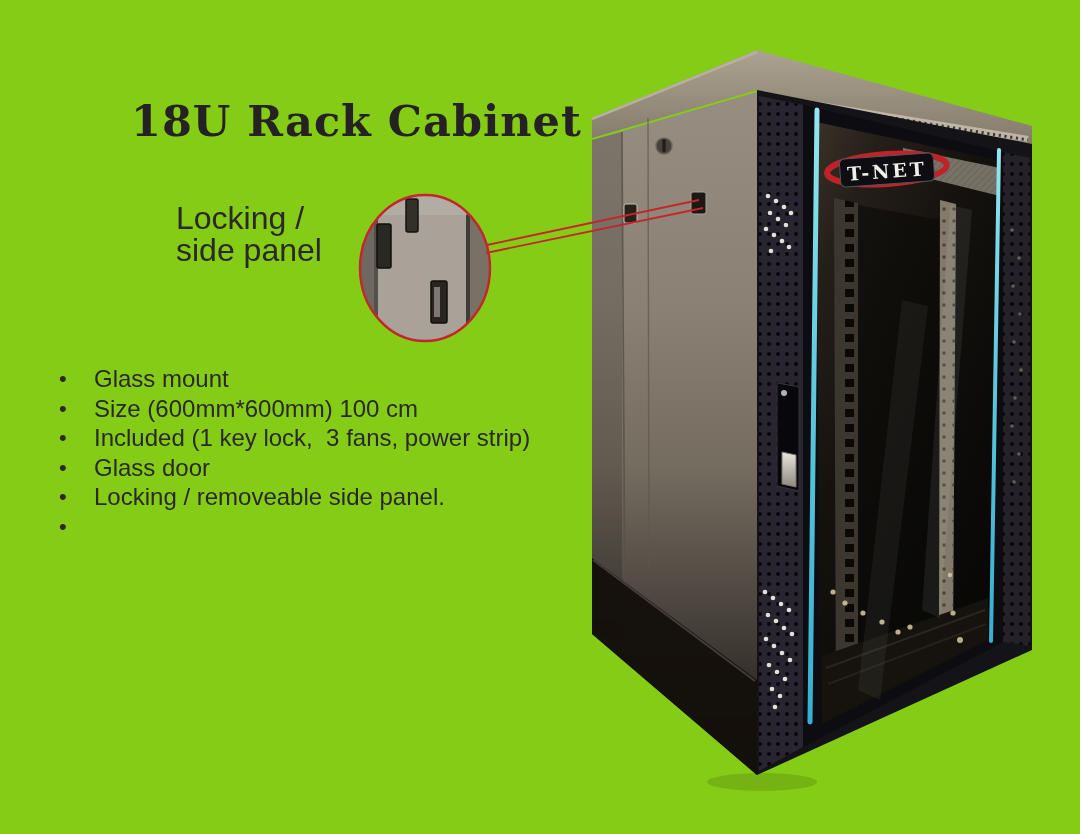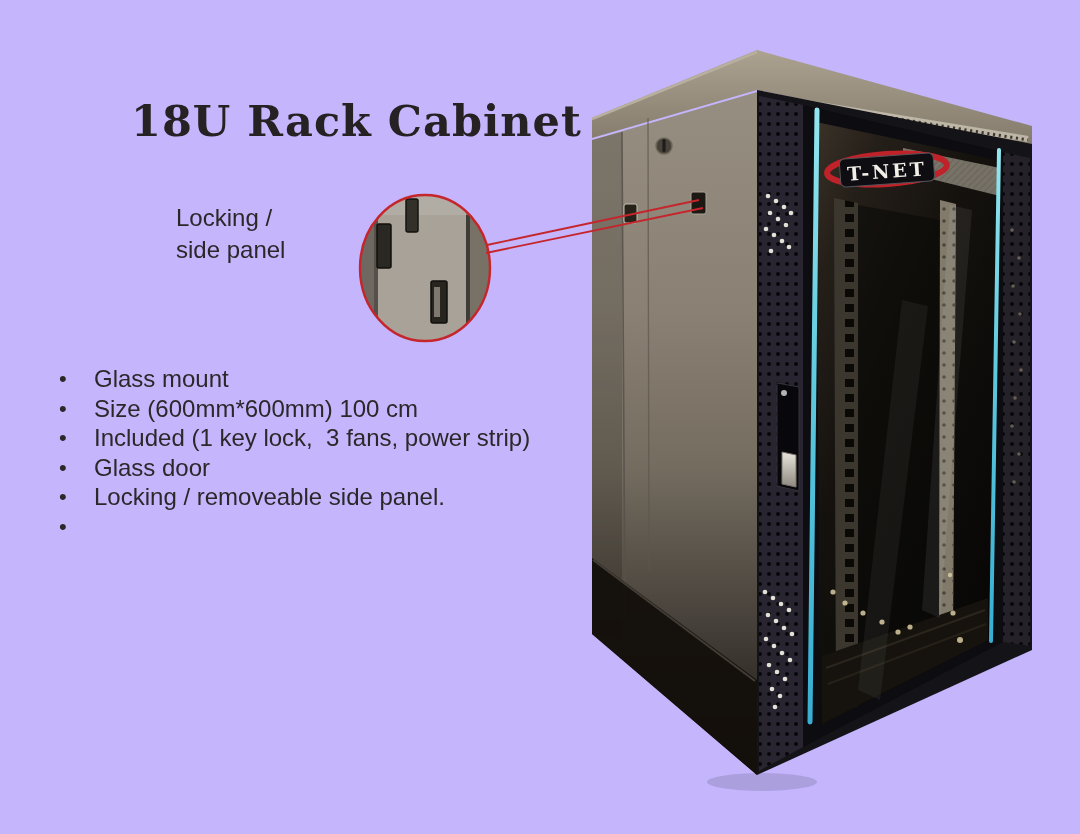--- a/index.html
+++ b/index.html
@@ -1,27 +1,27 @@
 <!DOCTYPE html>
 <html><head>
 <meta charset="utf-8">
 <style>
   html,body{margin:0;padding:0;background:#ffffff;}
   .canvas{
-    position:relative;width:1080px;height:834px;background:#c4b5fd;
+    position:relative;width:1080px;height:834px;background:#84cc16;
     font-family:"Liberation Sans",sans-serif;color:#2b2829;overflow:hidden;
   }
   .page-title{
     position:absolute;left:131px;top:96px;margin:0;
     font-family:"DejaVu Serif",serif;font-weight:bold;
     font-size:43px;letter-spacing:1px;color:#262122;white-space:nowrap;
   }
   .callout-label{
     position:absolute;left:176px;top:202px;
-    font-size:24px;line-height:32px;color:#2b2829;
+    font-size:32px;line-height:32px;color:#2b2829;
   }
   .feature-list{
     position:absolute;left:53px;top:364px;margin:0;padding:0;list-style:none;
     font-size:24px;line-height:29.5px;color:#2b2829;
   }
   .feature-item{display:flex;align-items:flex-start;}
   .feature-bullet{
     width:35px;flex:0 0 35px;text-align:left;padding-left:6px;
     font-size:22px;line-height:29.5px;color:#2b2829;
   }

